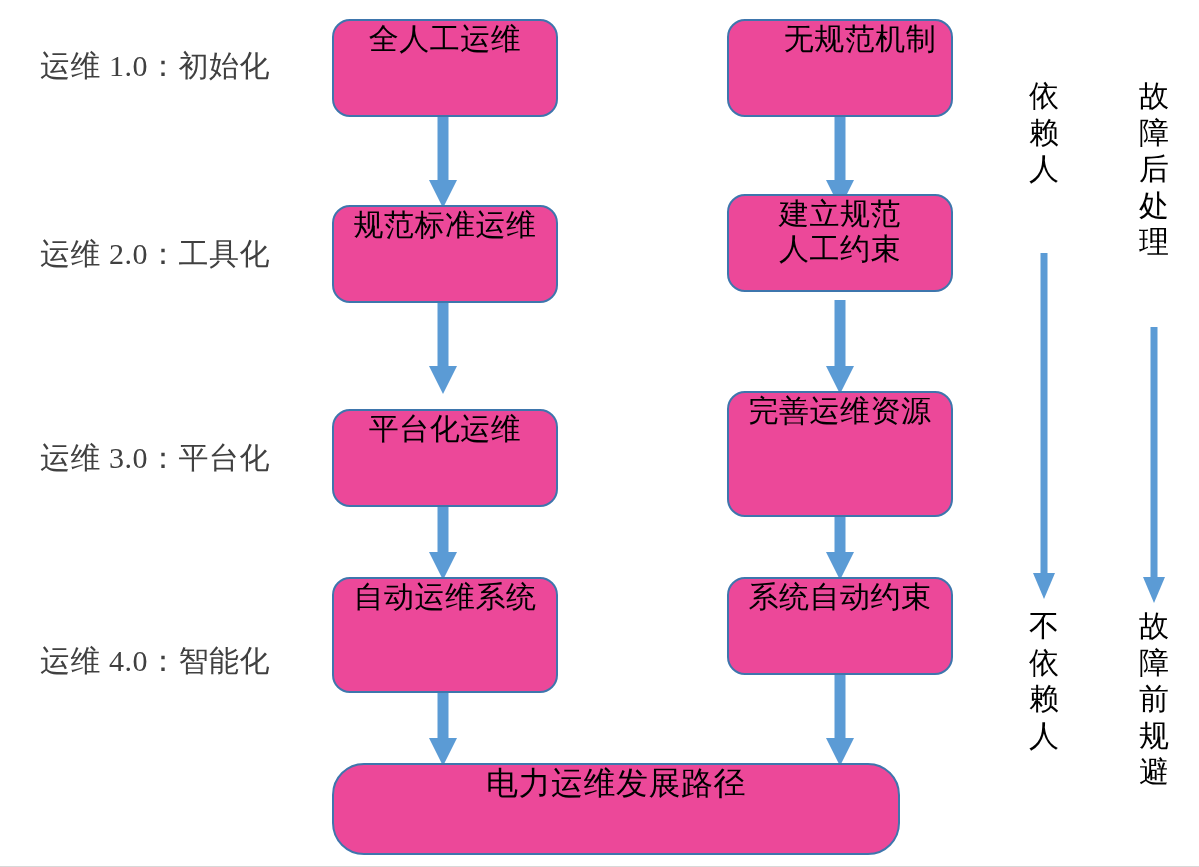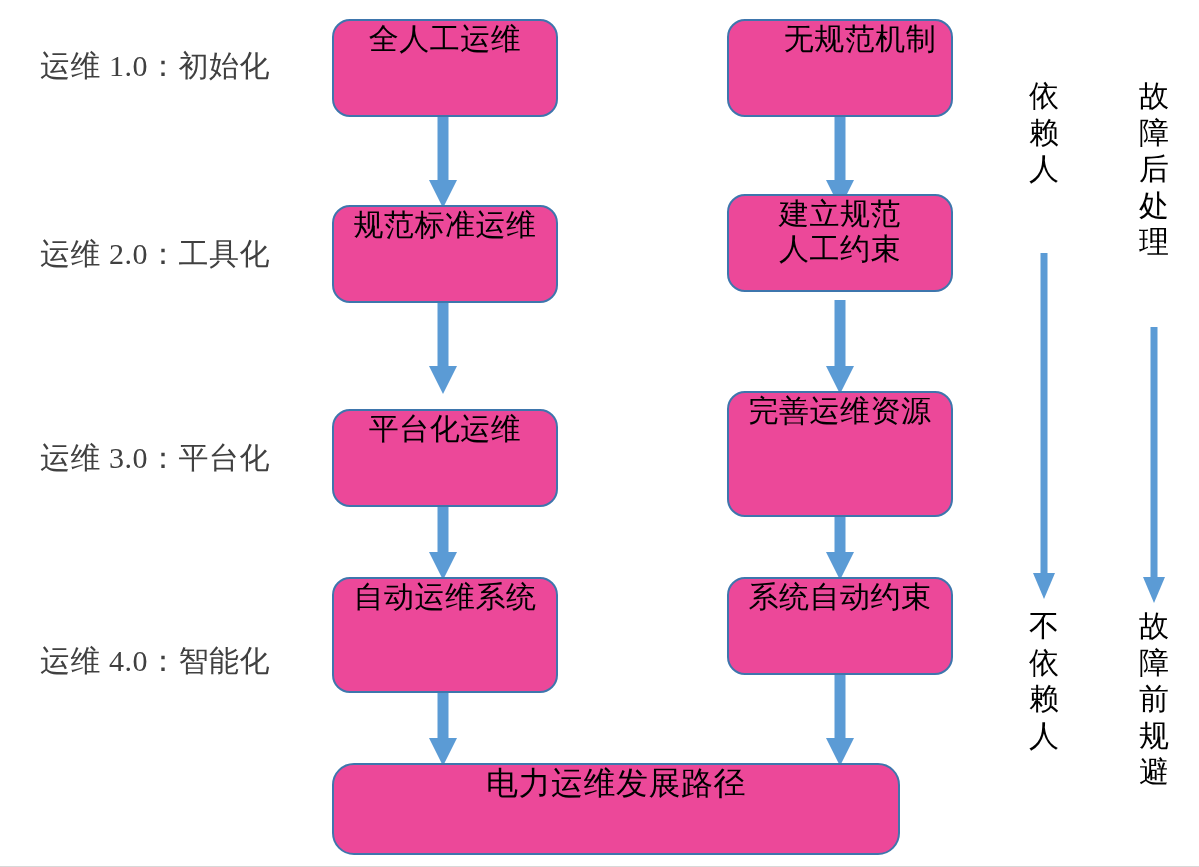--- a/index.html
+++ b/index.html
@@ -27,21 +27,21 @@
     align-items: flex-start;
     justify-content: center;
     text-align: center;
     color: #000000;
     font-size: 30px;
     line-height: 1.18;
     letter-spacing: 0.5px;
     z-index: 3;
   }
   .node.wide {
-    border-radius: 22px;
+    border-radius: 32px;
     font-size: 32px;
   }
   .node .node-text {
     white-space: pre-line;
     display: block;
   }
   .stage-label {
     position: absolute;
     color: #404040;
     font-size: 30px;

